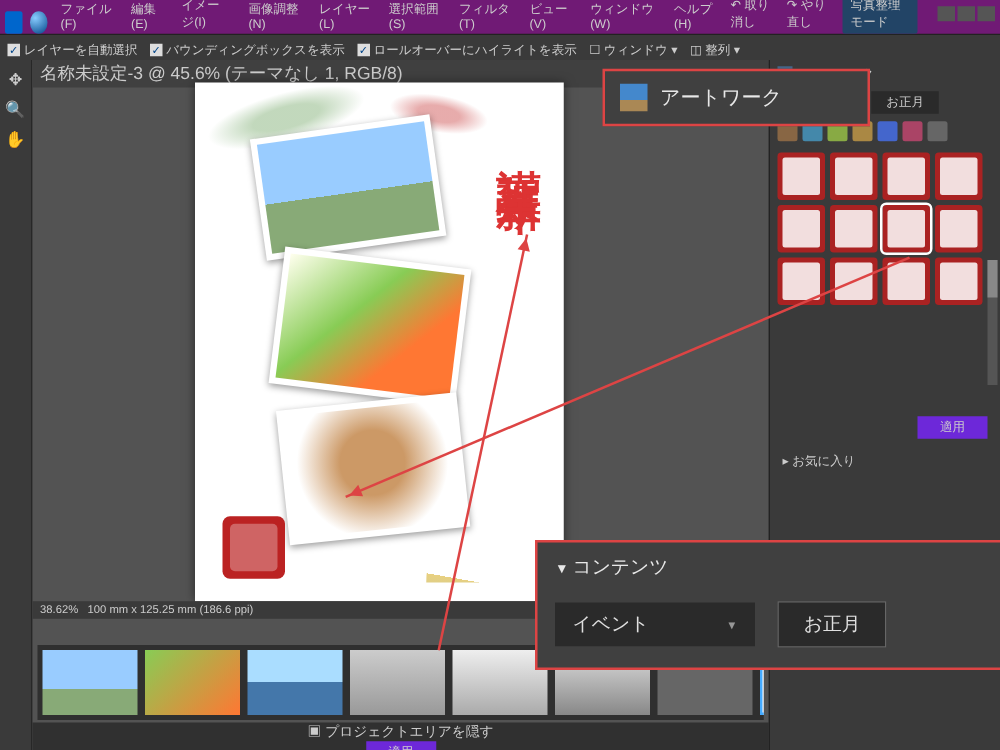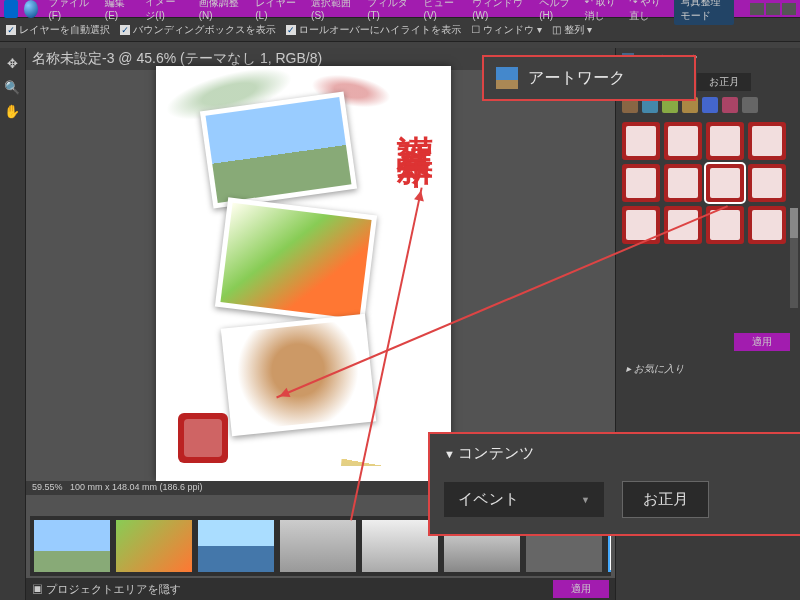--- a/index.html
+++ b/index.html
@@ -1,17 +1,17 @@
 <!DOCTYPE html>
 <html><head>
 <meta charset="utf-8">
 <style>
 * { margin: 0; padding: 0; box-sizing: border-box; }
 body { width: 800px; height: 600px; background: #424242; font-family: sans-serif; color: #ccc; font-size: 11px; overflow: hidden; position: relative; }
-.menubar { height: 18px; background: #a21caf; display: flex; align-items: center; padding: 0 4px; gap: 6px; font-size: 10px; border-bottom: 1px solid #222; }
+.menubar { height: 28px; background: #701a75; display: flex; align-items: flex-end; padding: 0 4px; gap: 6px; font-size: 10px; border-bottom: 1px solid #222; }
 .menubar .app-icon { width: 18px; height: 18px; background: #0066cc; border-radius: 2px; }
 .menubar .orb { width: 18px; height: 18px; background: radial-gradient(circle at 30% 30%, #8cf, #048); border-radius: 50%; }
 .menu-item { padding: 2px 4px; cursor: default; }
 .menu-right { margin-left: auto; display: flex; gap: 10px; align-items: center; }
 .mode-btn { background:#246; padding:2px 6px; border-radius:2px; font-size:10px; }
 .win-btns { display:flex; gap:2px; margin-left:6px; }
 .win-btn { width:14px; height:12px; background:#555; }
 .optbar { height: 24px; background: #3a3a3a; display: flex; align-items: center; padding: 0 6px; gap: 10px; font-size: 10px; border-bottom: 1px solid #222; }
 .chk { display:flex; align-items:center; gap:3px; }
 .chk-box { width:10px; height:10px; background:#ddd; display:flex; align-items:center; justify-content:center; color:#048; font-size:9px; }
@@ -45,37 +45,37 @@
 .thumb { width:76px; height:52px; background:#888; flex-shrink:0; }
 .thumb.sel { border:2px solid #4af; }
 .th1 { background:linear-gradient(#9cf 60%,#8a7 60%); }
 .th2 { background:linear-gradient(135deg,#8c5,#f73); }
 .th3 { background:linear-gradient(#adf 50%,#47a 50%); }
 .th4 { background:linear-gradient(#ccc,#999); }
 .th5 { background:linear-gradient(#eee,#aaa); }
 .th6 { background:linear-gradient(#ddd,#888); }
 .th7 { background:#666; }
 .th8 { background:#fff; width:40px; }
-.bottom-bar { position:absolute; bottom:0; left:0; right:0; height:22px; background:#303030; display:flex; align-items:center; padding:0 6px; justify-content:space-between; }
-.apply-btn { background:#a21caf; padding:2px 18px; font-size:10px; }
+.bottom-bar { position:absolute; bottom:0; left:0; right:0; height:22px; background:#303030; display:flex; align-items:center; padding:0 6px; justify-content:space-between;flex-direction:column; }
+.apply-btn { background:#6d28d9; padding:2px 18px; font-size:10px; }
 .panel { width:185px; background:#3a3a3a; border-left:1px solid #222; position:relative; }
 .panel-tabs { height:22px; display:flex; align-items:center; padding:0 6px; font-size:10px; gap:4px; }
 .panel-tabs .pt-icon { width:12px; height:12px; background:#468; }
 .panel-filters { height:24px; display:flex; align-items:center; gap:8px; padding:0 8px; }
 .filter-sel { background:#2a2a2a; padding:2px 12px; font-size:10px; }
 .icon-row { height:22px; display:flex; gap:4px; padding:0 6px; align-items:center; }
 .irow-i { width:16px; height:16px; border-radius:2px; }
 .grid { display:grid; grid-template-columns:repeat(4,38px); gap:4px; padding:6px; }
 .gi { width:38px; height:38px; background:#a22; border-radius:3px; position:relative; overflow:hidden; }
 .gi::after { content:""; position:absolute; inset:4px; background:#fff; border-radius:2px; opacity:.85; }
 .gi.sel { outline:2px solid #fff; }
 .panel-scroll { position:absolute; right:2px; top:160px; width:8px; height:100px; background:#555; }
 .panel-scroll::after { content:""; position:absolute; top:0; left:0; right:0; height:30px; background:#888; }
 .panel-apply { position:absolute; right:10px; top:285px; }
-.fav-label { position:absolute; top:314px; left:10px; font-size:10px;font-style:italic; }
+.fav-label { position:absolute; top:314px; left:10px; font-size:10px; }
 .callout-art { position:absolute; top:55px; left:482px; width:214px; height:46px; border:2px solid #d44; background:#404040; display:flex; align-items:center; gap:10px; padding-left:12px; z-index:10; }
 .easel { width:22px; height:22px; background:linear-gradient(to bottom,#48c 60%,#a85 60%); }
 .callout-art span { font-size:16px; color:#e8e8e8; }
 .callout-content { position:absolute; bottom:64px; left:428px; width:376px; height:104px; border:2px solid #d44; background:#404040; z-index:10; padding:10px 14px; }
 .cc-title { font-size:15px; color:#e8e8e8; margin-bottom:18px; }
 .cc-title::before { content:"▼ "; font-size:11px; }
 .cc-row { display:flex; gap:18px; align-items:center; }
 .cc-sel { background:#2a2a2a; padding:8px 14px; font-size:15px; color:#e0e0e0; width:160px; display:flex; justify-content:space-between; align-items:center; }
 .cc-sel::after { content:"▼"; font-size:9px; opacity:.6; }
 .cc-btn { background:#2a2a2a; border:1px solid #666; padding:8px 20px; font-size:15px; color:#e0e0e0; }
@@ -151,22 +151,22 @@
           <div class="photo-inner"></div>
         </div>
       <div class="photo p3">
           <div class="photo-inner"></div>
         </div>
       <div class="vtext">謹賀新年</div>
       <div class="stamp"></div>
       <div class="fan"></div>
     </div>
     <div class="status">
-      <span>59.55%</span>&nbsp;&nbsp;
-      <span>100 mm x 148.04 mm (186.6 ppi)</span>
+      <span>38.62%</span>&nbsp;&nbsp;
+      <span>100 mm x 125.25 mm (186.6 ppi)</span>
     </div>
     <div class="filmstrip">
       <div class="thumb th1"></div>
       <div class="thumb th2"></div>
       <div class="thumb th3"></div>
       <div class="thumb th4"></div>
       <div class="thumb th5"></div>
       <div class="thumb th6"></div>
       <div class="thumb th7"></div>
       <div class="thumb th8 sel"></div>

